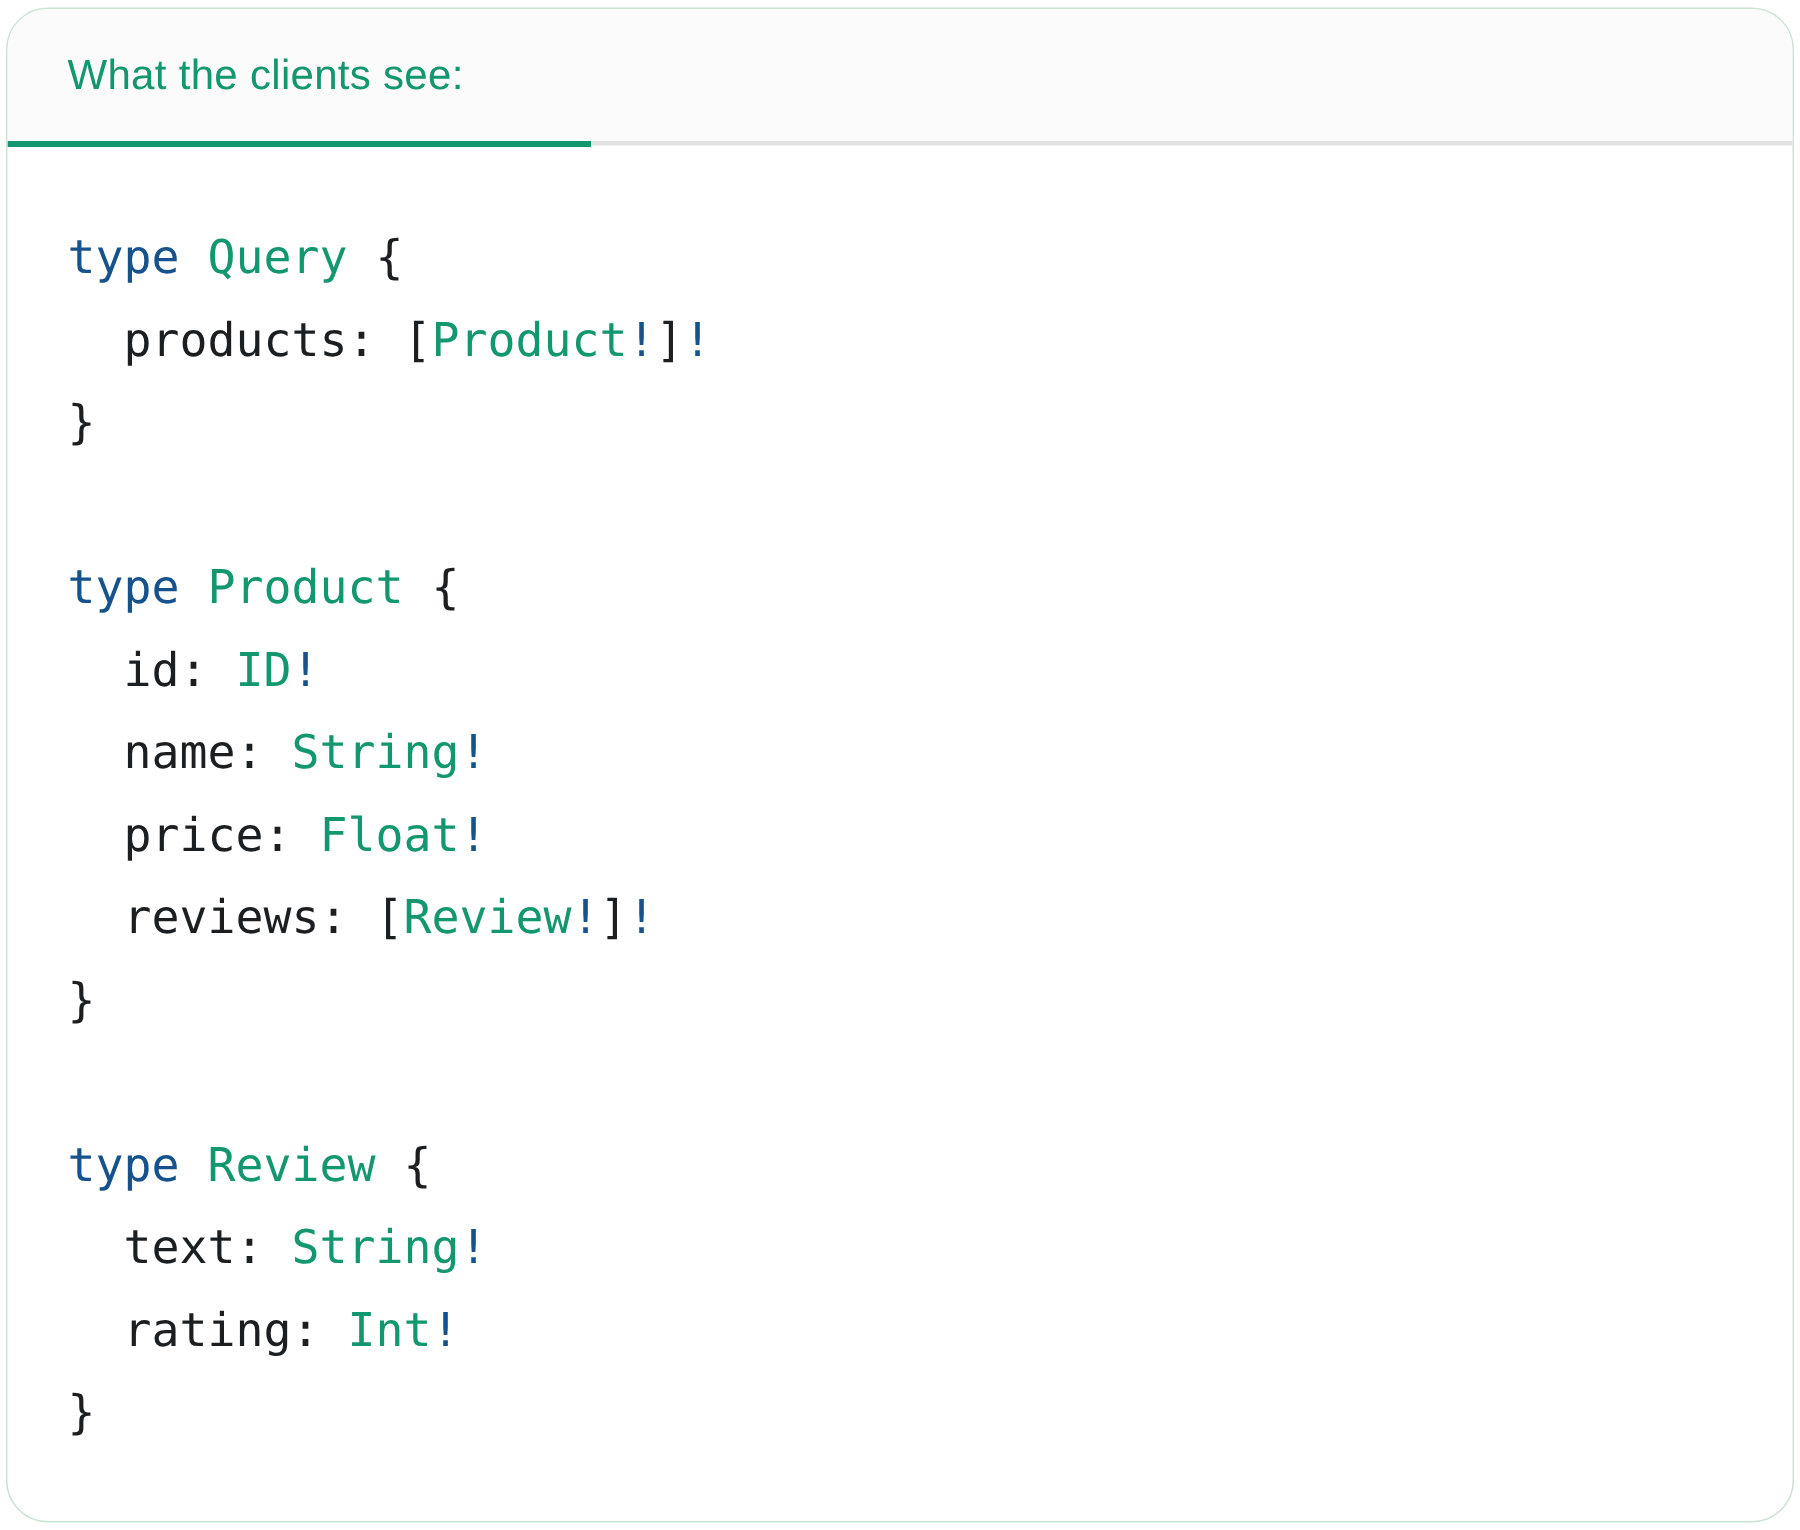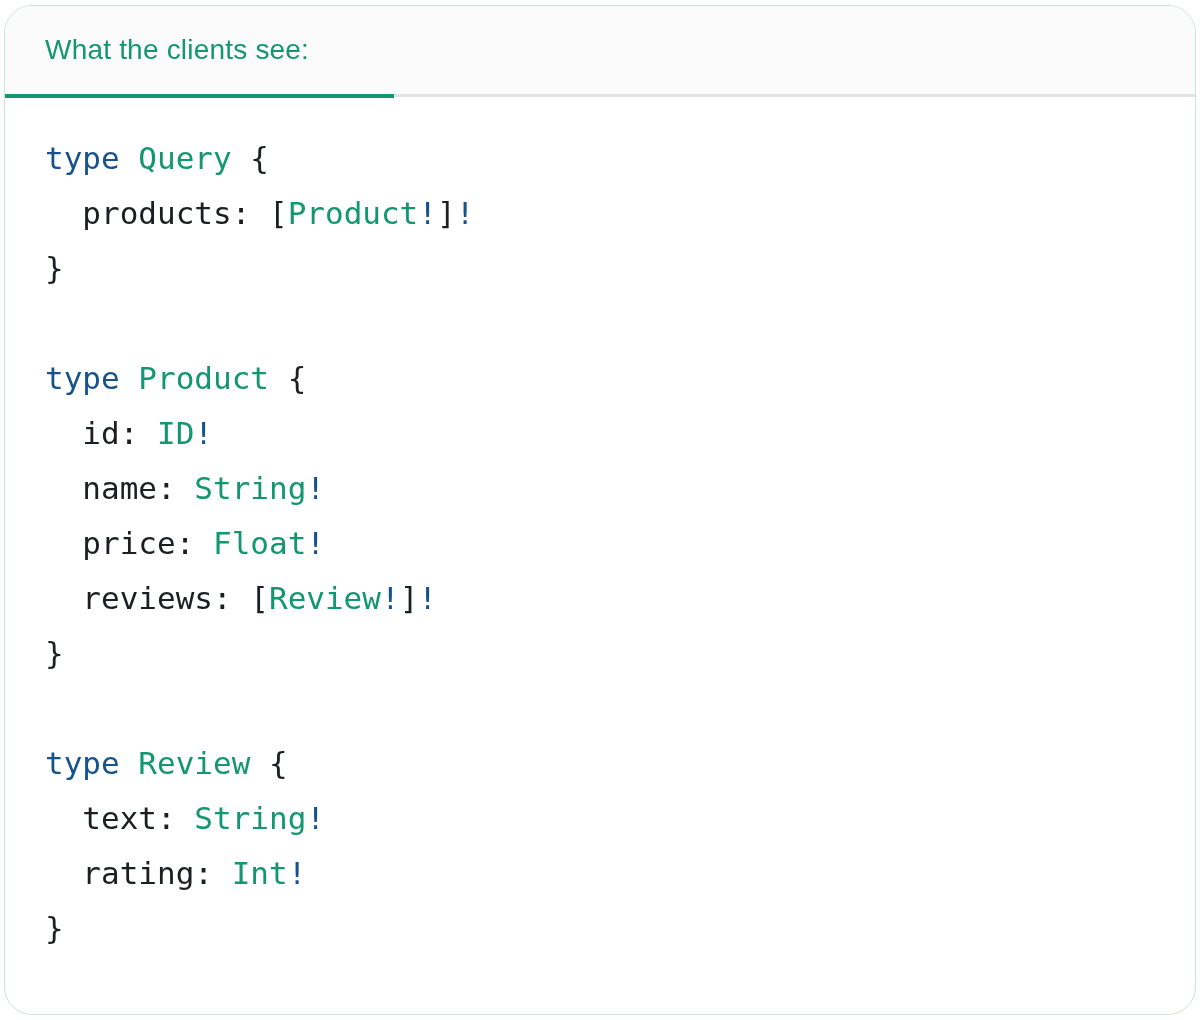--- a/index.html
+++ b/index.html
@@ -54,21 +54,21 @@
   .divider-active {
     position: absolute;
     left: 0;
     top: 0;
     width: 389px;
     height: 4px;
     background: var(--accent);
   }
   .code {
     margin: 0;
-    padding: 34px 40px 40px 40px;
+    padding: 48px 40px 40px 40px;
     font-family: "DejaVu Sans Mono", "Liberation Mono", monospace;
     font-size: 31px;
     line-height: 55px;
     color: var(--code-text);
     white-space: pre;
   }
   .code-line { height: 55px; }
   .tok-kw { color: var(--kw); }
   .tok-ty { color: var(--accent); }
   .tok-bg { color: var(--bang); }

